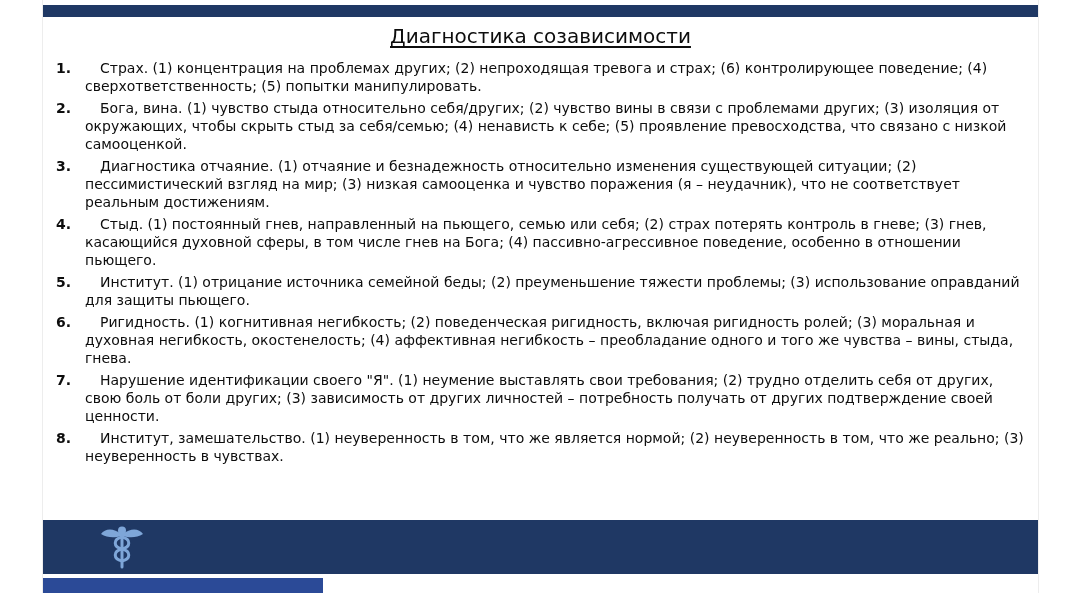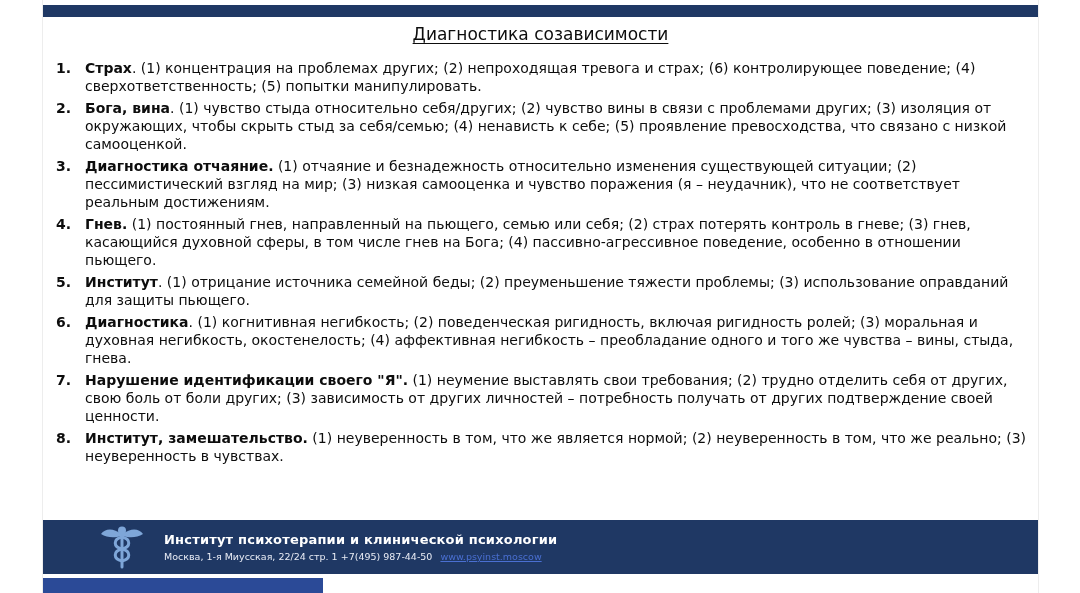--- a/index.html
+++ b/index.html
@@ -22,21 +22,21 @@
   .top-bar {
     position: absolute; left: 0; top: 5px;
     width: 100%; height: 12px;
     background: #1f3864;
   }
   .title {
     position: absolute; top: 24px; left: 0;
     width: 100%;
     margin: 0;
     text-align: center;
-    font-size: 17px;
+    font-size: 20px;
     font-weight: normal;
     color: #0d0d0d;
     text-decoration: underline;
     text-underline-offset: 3px;
   }
   .content {
     position: absolute; top: 57px; left: 13px; right: 10px;
   }
   .intro {
     margin: 0 0 5px 0;
@@ -59,21 +59,21 @@
     font-size: 14px;
     line-height: 18px;
     color: #0d0d0d;
   }
   ol.criteria .num {
     flex: none;
     width: 29px;
     font-weight: bold;
   }
   ol.criteria .item-body { flex: 1; }
-  ol.criteria .term { font-weight: bold; }
+  ol.criteria .term { font-weight: normal; margin-left: 15px; }
   .footer {
     position: absolute; left: 0; top: 520px;
     width: 100%; height: 54px;
     background: #1f3864;
     display: flex;
     align-items: center;
     padding-left: 55px;
   }
   .logo {
     flex: none;
@@ -124,29 +124,29 @@
       <li>
         <span class="num">2.</span>
         <span class="item-body"><span class="term">Бога, вина</span><span>. (1) чувство стыда относительно себя/других; (2) чувство вины в связи с проблемами других; (3) изоляция от окружающих, чтобы скрыть стыд за себя/семью; (4) ненависть к себе; (5) проявление превосходства, что связано с низкой самооценкой.</span></span>
       </li>
       <li>
         <span class="num">3.</span>
         <span class="item-body"><span class="term">Диагностика отчаяние.</span><span> (1) отчаяние и безнадежность относительно изменения существующей ситуации; (2) пессимистический взгляд на мир; (3) низкая самооценка и чувство поражения (я – неудачник), что не соответствует реальным достижениям.</span></span>
       </li>
       <li>
         <span class="num">4.</span>
-        <span class="item-body"><span class="term">Гнев.</span><span> (1) постоянный гнев, направленный на пьющего, семью или себя; (2) страх потерять контроль в гневе; (3) гнев, касающийся духовной сферы, в том числе гнев на Бога; (4) пассивно-агрессивное поведение, особенно в отношении пьющего.</span></span>
+        <span class="item-body"><span class="term">Стыд.</span><span> (1) постоянный гнев, направленный на пьющего, семью или себя; (2) страх потерять контроль в гневе; (3) гнев, касающийся духовной сферы, в том числе гнев на Бога; (4) пассивно-агрессивное поведение, особенно в отношении пьющего.</span></span>
       </li>
       <li>
         <span class="num">5.</span>
         <span class="item-body"><span class="term">Институт</span><span>. (1) отрицание источника семейной беды; (2) преуменьшение тяжести проблемы; (3) использование оправданий для защиты пьющего.</span></span>
       </li>
       <li>
         <span class="num">6.</span>
-        <span class="item-body"><span class="term">Диагностика</span><span>. (1) когнитивная негибкость; (2) поведенческая ригидность, включая ригидность ролей; (3) моральная и духовная негибкость, окостенелость; (4) аффективная негибкость – преобладание одного и того же чувства – вины, стыда, гнева.</span></span>
+        <span class="item-body"><span class="term">Ригидность</span><span>. (1) когнитивная негибкость; (2) поведенческая ригидность, включая ригидность ролей; (3) моральная и духовная негибкость, окостенелость; (4) аффективная негибкость – преобладание одного и того же чувства – вины, стыда, гнева.</span></span>
       </li>
       <li>
         <span class="num">7.</span>
         <span class="item-body"><span class="term">Нарушение идентификации своего "Я".</span><span> (1) неумение выставлять свои требования; (2) трудно отделить себя от других, свою боль от боли других; (3) зависимость от других личностей – потребность получать от других подтверждение своей ценности.</span></span>
       </li>
       <li>
         <span class="num">8.</span>
         <span class="item-body"><span class="term">Институт, замешательство.</span><span> (1) неуверенность в том, что же является нормой; (2) неуверенность в том, что же реально; (3) неуверенность в чувствах.</span></span>
       </li>
     </ol>
@@ -161,23 +161,17 @@
           <path d="M23 12 C 14 14, 14 22, 23 24 C 32 26, 32 34, 23 36"></path>
           <path d="M23 12 C 32 14, 32 22, 23 24 C 14 26, 14 34, 23 36"></path>
         </g>
         <g fill="#7ea6d8">
           <circle cx="23" cy="5.5" r="4"></circle>
           <path d="M22 9 C 15 3, 6 3, 2 9 C 8 13, 16 13, 22 11 Z"></path>
           <path d="M24 9 C 31 3, 40 3, 44 9 C 38 13, 30 13, 24 11 Z"></path>
         </g>
       </svg>
     </div>
-    <div class="footer-text">
-      <div class="org">Институт психотерапии и клинической психологии</div>
-      <div class="addr-line">
-        <span>Москва, 1-я Миусская, 22/24 стр. 1 +7(495) 987-44-50</span><a>www.psyinst.moscow</a>
-      </div>
-    </div>
   </div>
 
   <div class="bottom-bar"></div>
 
 </div>
 
 </body></html>

